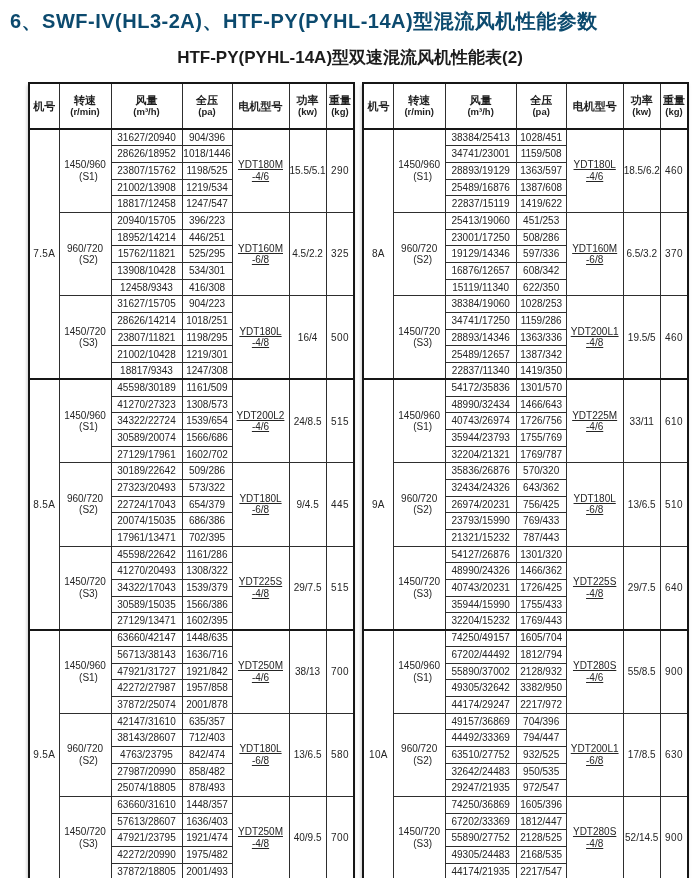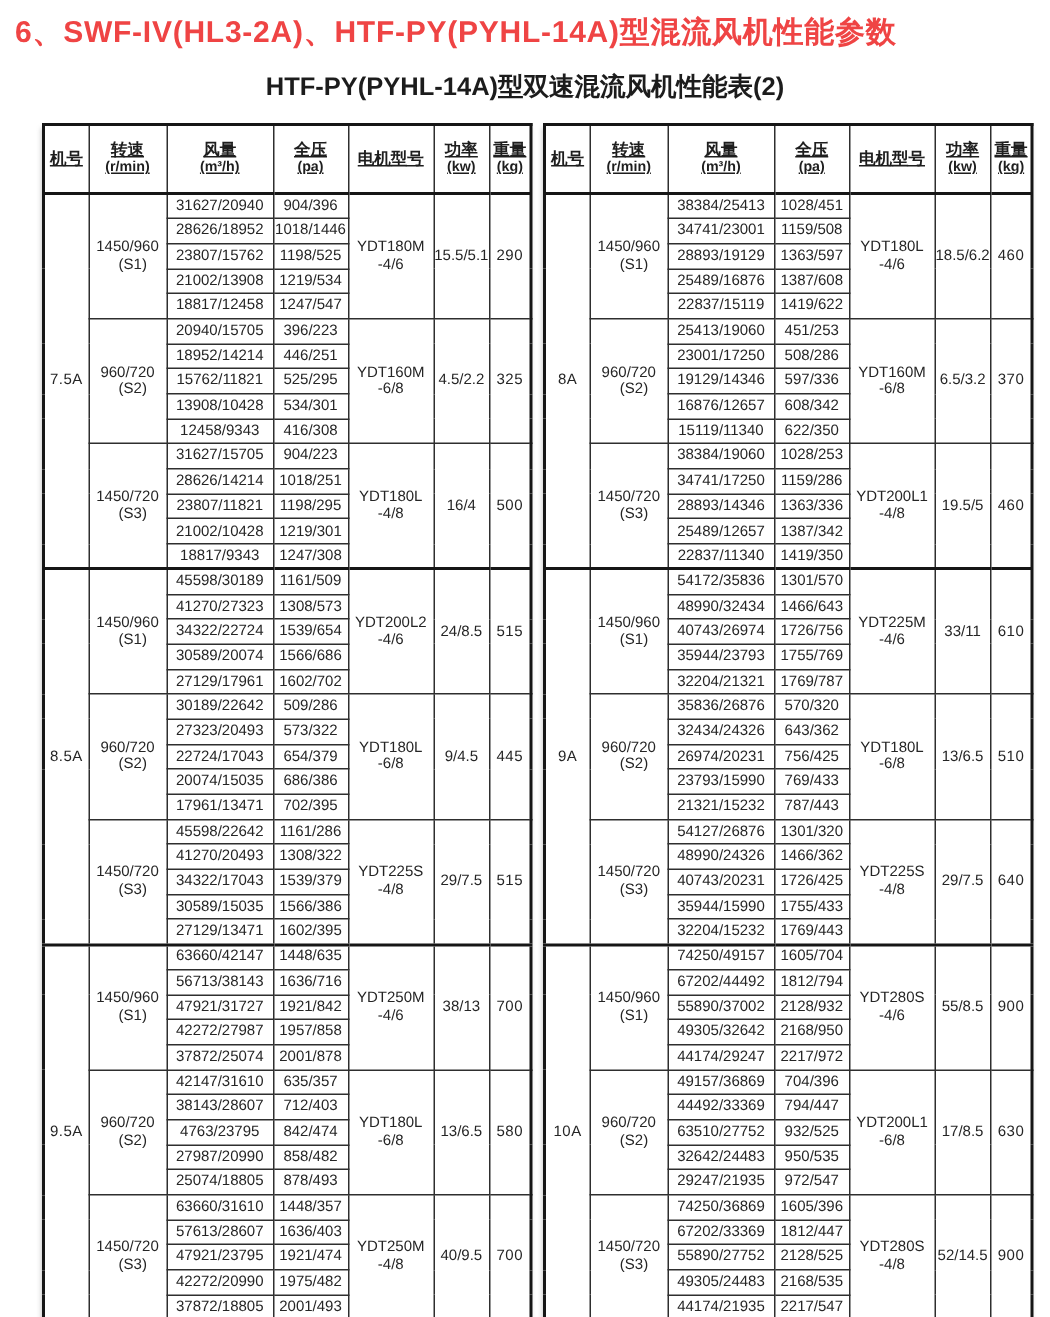--- a/index.html
+++ b/index.html
@@ -1,47 +1,47 @@
 <!DOCTYPE html>
 <html><head>
 <meta charset="utf-8">
 <style>
   html,body{margin:0;padding:0;}
   body{
     width:700px;height:878px;overflow:hidden;background:#ffffff;
     font-family:"Liberation Sans","DejaVu Sans",sans-serif;color:#232323;
   }
   .title{
-    margin:8px 0 0 10px;font-size:20px;font-weight:bold;letter-spacing:.5px;color:#ef4444;
+    margin:8px 0 0 10px;font-size:20px;font-weight:bold;letter-spacing:.5px;color:#0c4a6e;
   }
   .subtitle{
     margin-top:11px;text-align:center;font-size:17px;font-weight:bold;color:#1c1c1c;
   }
   .tables{
     display:flex;gap:7px;margin:13px 0 0 28px;align-items:flex-start;
   }
   table.perf{
     border-collapse:collapse;table-layout:fixed;
     border:2px solid #161616;
     box-shadow:-1px 3px 3px rgba(110,110,110,.35);
     background:#fff;
   }
   table.perf th,table.perf td{
     border:1px solid #2e2e2e;text-align:center;vertical-align:middle;
     padding:0;font-size:10px;line-height:1.15;color:#252525;
     overflow:hidden;white-space:nowrap;
   }
   table.perf thead tr{height:46px;}
   table.perf tbody tr{height:16.7px;}
-  table.perf th{font-weight:bold;font-size:11px;color:#1e1e1e;text-decoration:underline;}
+  table.perf th{font-weight:bold;font-size:11px;color:#1e1e1e;}
   .h-unit{font-weight:bold;font-size:9.5px;margin-top:1px;}
   td.machine{font-size:11px;letter-spacing:.3px;}
   td.speed{font-size:10px;}
   td.speed .tag{margin-left:7px;}
-  td.motor{font-size:10px;}
+  td.motor{font-size:10px;text-decoration:underline;}
   td.power{font-size:10px;}
   td.weight{font-size:10.5px;letter-spacing:.4px;}
   tr.section-start td{border-top:2px solid #161616;}
 </style>
 </head>
 <body>
 
 <div class="page">
   <div class="title">6、SWF-IV(HL3-2A)、HTF-PY(PYHL-14A)型混流风机性能参数</div>
   <div class="subtitle">HTF-PY(PYHL-14A)型双速混流风机性能表(2)</div>
@@ -603,21 +603,21 @@
           <tr>
             <td class="airflow">67202/44492</td>
             <td class="pressure">1812/794</td>
           </tr>
           <tr>
             <td class="airflow">55890/37002</td>
             <td class="pressure">2128/932</td>
           </tr>
           <tr>
             <td class="airflow">49305/32642</td>
-            <td class="pressure">2168/950</td>
+            <td class="pressure">3382/950</td>
           </tr>
           <tr>
             <td class="airflow">44174/29247</td>
             <td class="pressure">2217/972</td>
           </tr>
           <tr>
             <td class="speed" rowspan="5">
               <div>960/720</div>
               <div class="tag">(S2)</div>
             </td>

